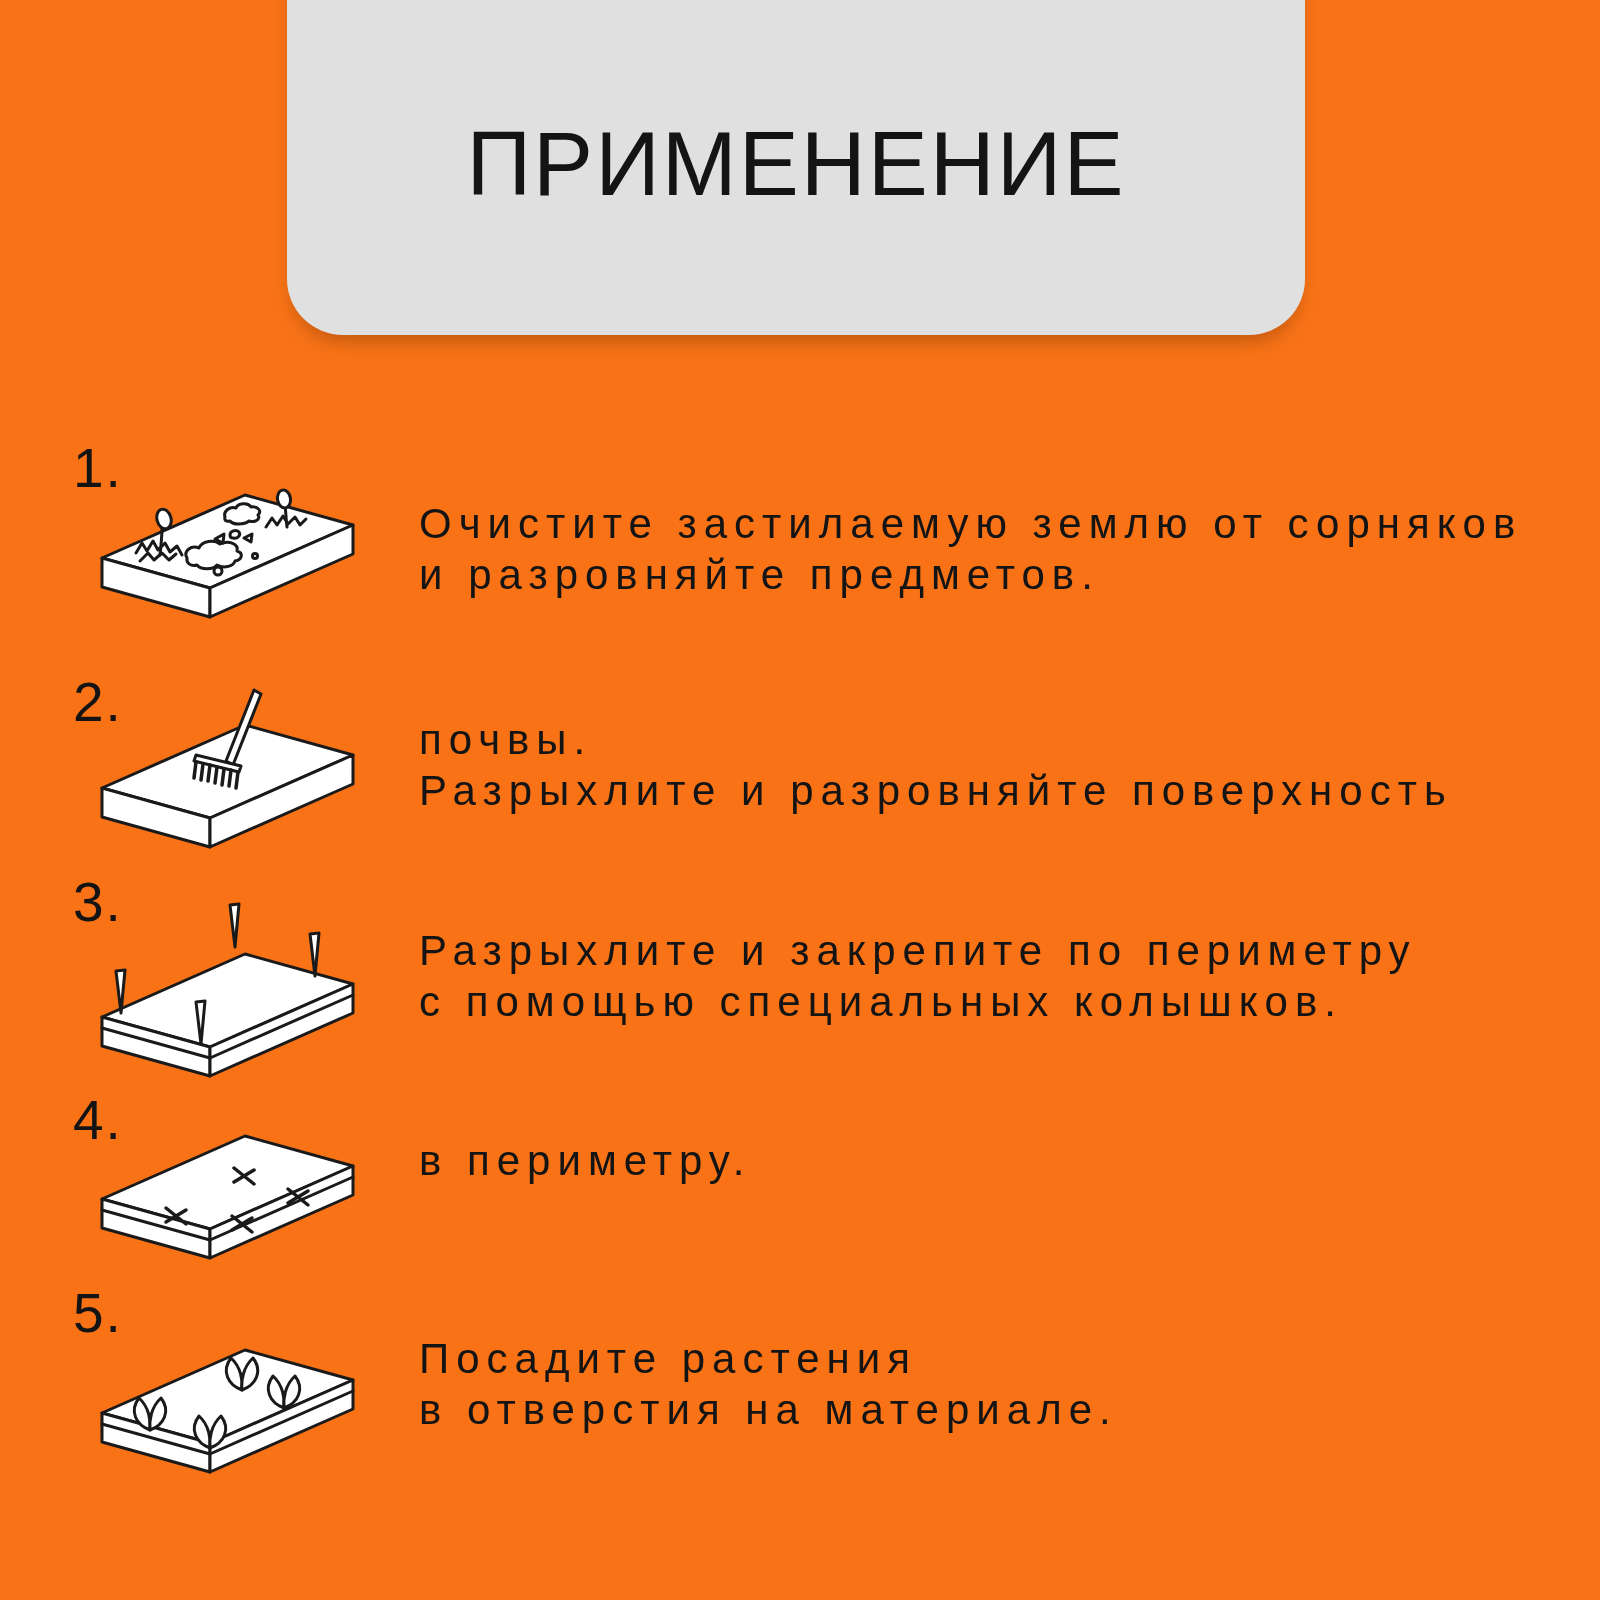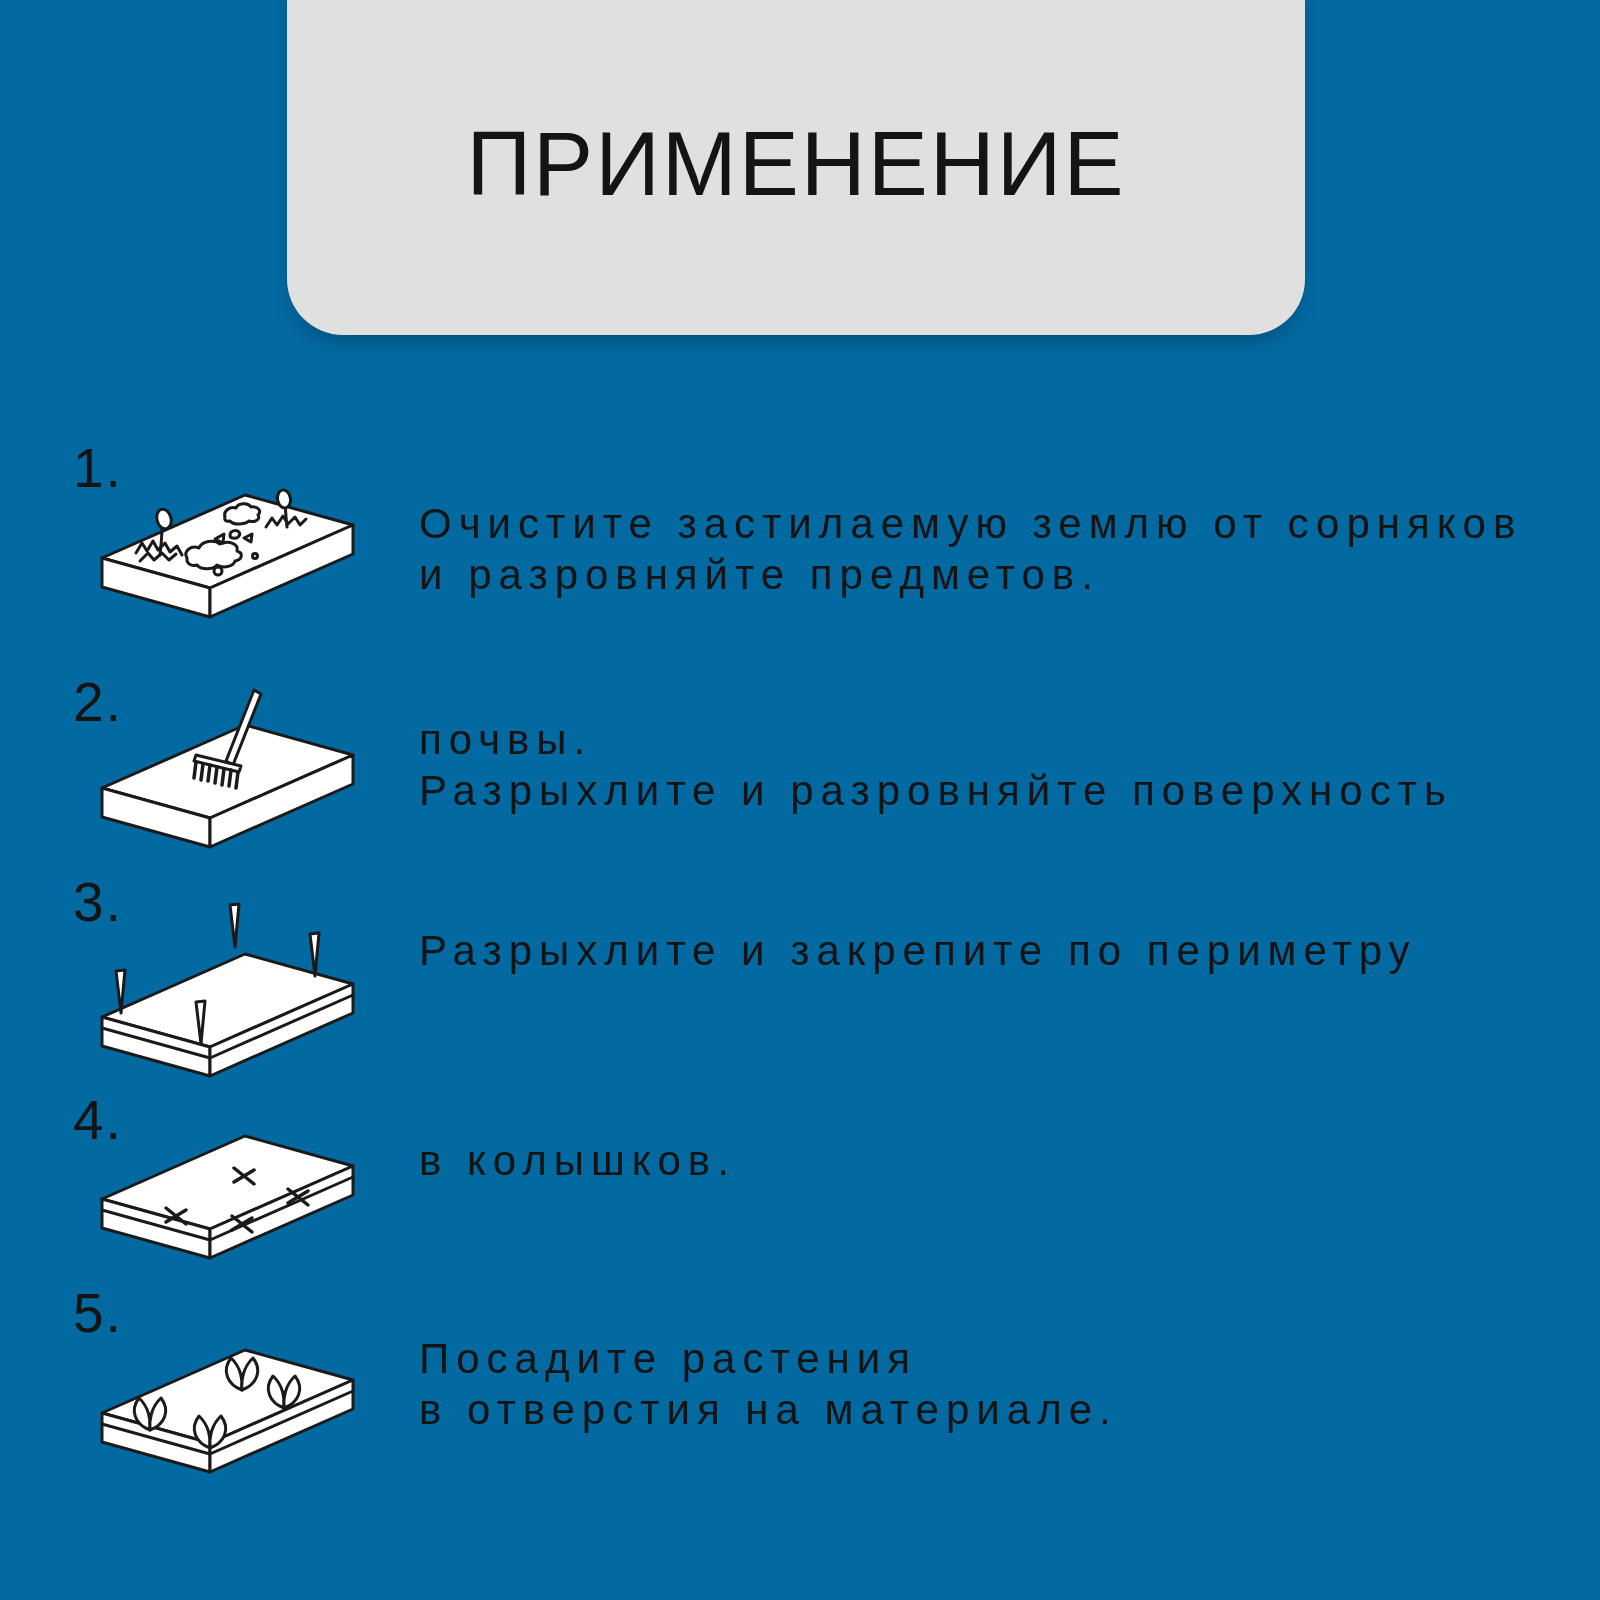--- a/index.html
+++ b/index.html
@@ -3,21 +3,21 @@
 <meta charset="utf-8">
 <style>
   html,body{margin:0;padding:0;}
   body{
     width:1600px;height:1600px;
     background:#ffffff;
     font-family:"Liberation Sans", sans-serif;
     color:#111111;
     overflow:hidden;
   }
-  .page{position:relative;width:1600px;height:1600px;background:#0369a1;overflow:hidden;}
+  .page{position:relative;width:1600px;height:1600px;background:#f97316;overflow:hidden;}
 
   .title-box{
     position:absolute;left:287px;top:-70px;width:1018px;height:405px;
     background:#e0e0e0;border-radius:56px;
     box-shadow:0 12px 22px -8px rgba(0,0,0,0.28);
     display:flex;align-items:center;justify-content:center;
     padding-top:64px;box-sizing:border-box;
   }
   .title-box h1{
     margin:0;font-size:90px;font-weight:400;letter-spacing:2px;color:#141414;
@@ -107,39 +107,40 @@
         <path class="face" d="M118,145 L118,174 L261,111 L261,82 Z"></path>
         <path class="wire" d="M10,126 L118,156 L261,93"></path>
         <path class="face" d="M29,111 L24,69 L33,68 Z"></path>
         <path class="face" d="M109,142 L104,100 L113,99 Z"></path>
         <path class="face" d="M143,45 L138,3 L147,2 Z"></path>
         <path class="face" d="M223,74 L218,32 L227,31 Z"></path>
       </g>
     </svg>
     <div class="step-text" style="top:50px">
       <div>Разрыхлите и закрепите по периметру</div>
+      <div>с помощью специальных колышков.</div>
     </div>
   </section>
 
   <section class="step" style="top:1093px">
     <div class="step-number">4.</div>
     <svg class="step-icon" style="top:-9px" viewBox="0 0 272 190">
       <g class="ink">
         <path class="face" d="M10,115 L153,52 L261,82 L118,145 Z"></path>
         <path class="face" d="M10,115 L10,144 L118,174 L118,145 Z"></path>
         <path class="face" d="M118,145 L118,174 L261,111 L261,82 Z"></path>
         <path class="wire" d="M10,126 L118,156 L261,93"></path>
         <path class="wire thin" d="M142,84 L162,100 M142,98 L162,86"></path>
         <path class="wire thin" d="M196,105 L216,121 M196,119 L216,107"></path>
         <path class="wire thin" d="M74,124 L94,140 M74,138 L94,126"></path>
         <path class="wire thin" d="M140,132 L160,148 M140,146 L160,134"></path>
       </g>
     </svg>
     <div class="step-text" style="top:42px">
-      <div>в колышков.</div>
+      <div>в периметру.</div>
     </div>
   </section>
 
   <section class="step" style="top:1286px">
     <div class="step-number">5.</div>
     <svg class="step-icon" style="top:12px" viewBox="0 0 272 190">
       <g class="ink">
         <path class="face" d="M10,115 L153,52 L261,82 L118,145 Z"></path>
         <path class="face" d="M10,115 L10,144 L118,174 L118,145 Z"></path>
         <path class="face" d="M118,145 L118,174 L261,111 L261,82 Z"></path>

